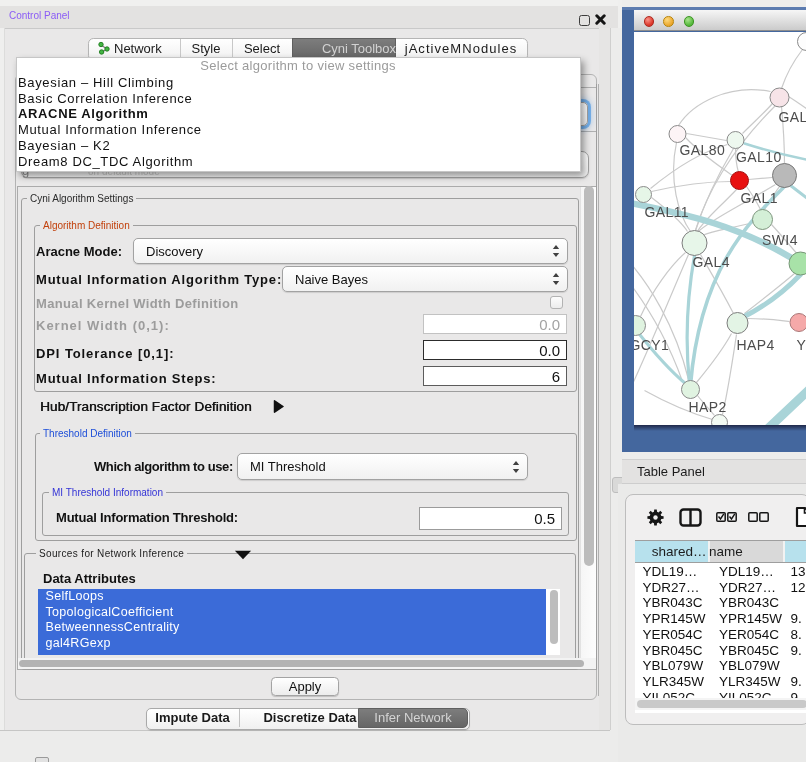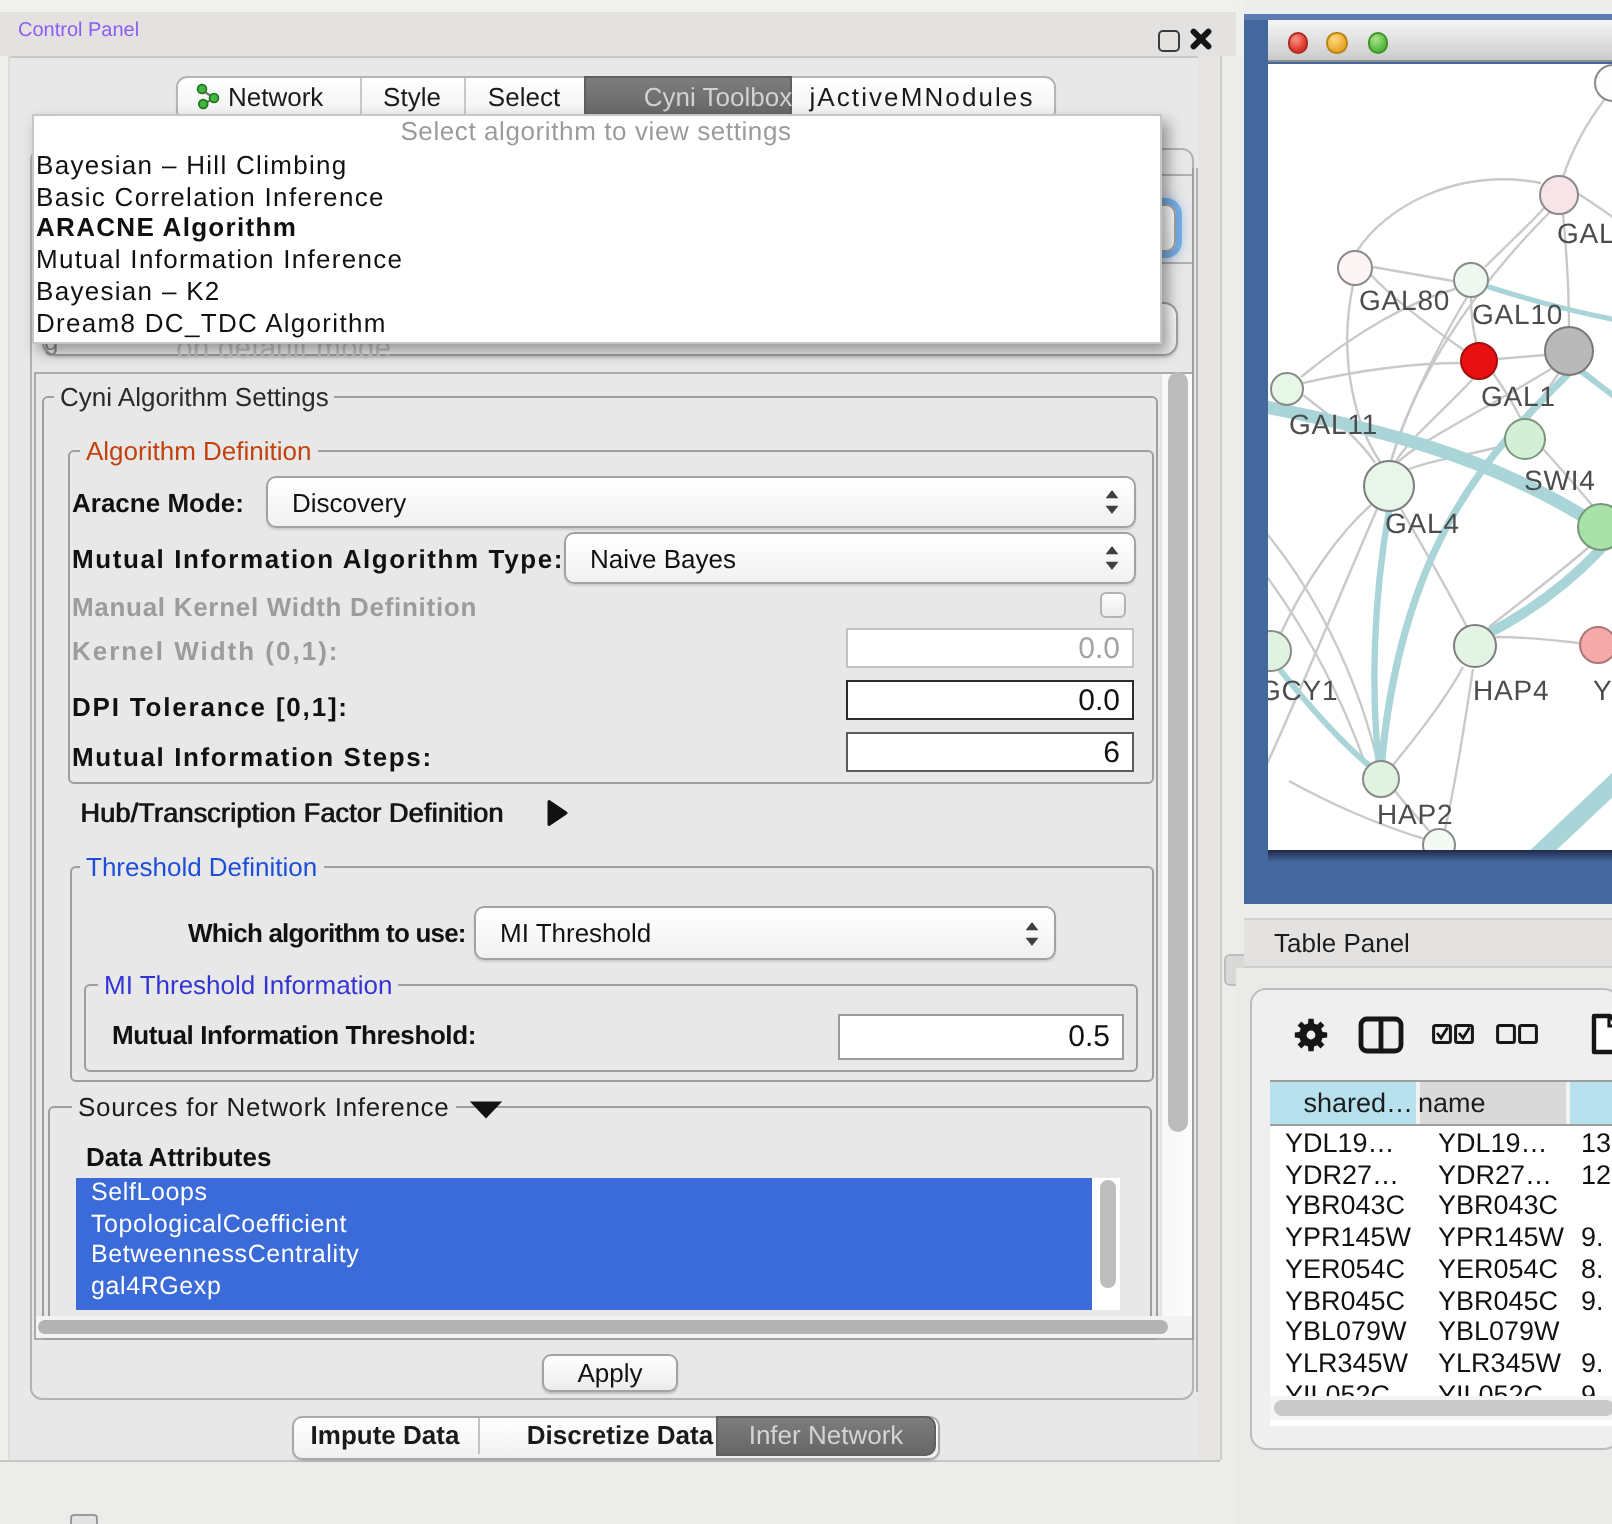--- a/index.html
+++ b/index.html
@@ -2,21 +2,21 @@
 <html><head>
 <meta charset="utf-8">
 <style>
   html,body{margin:0;padding:0;}
   body{width:806px;height:762px;overflow:hidden;background:#ededec;font-family:"Liberation Sans",sans-serif;position:relative;}
   .abs{position:absolute;}
   .lbl{font-size:13px;color:#111;}
   .bold{font-weight:bold;}
   .gray{color:#9c9c9c;}
   .gb{position:absolute;border:1px solid #9e9e9e;border-radius:3px;}
-  .gbl{position:absolute;background:#e9e8e8;padding:0 3px;font-size:13px;line-height:13px;}
+  .gbl{position:absolute;background:#e9e8e8;padding:0 3px;font-size:10px;line-height:13px;}
   .combo{position:absolute;background:linear-gradient(#ffffff,#f1f1f1);border:1px solid #a2a2a2;border-radius:5px;box-shadow:0 1px 1px rgba(0,0,0,0.12);}
   .combo .ct{position:absolute;left:12px;top:0;bottom:0;display:flex;align-items:center;font-size:13px;color:#111;}
   .arr{position:absolute;right:7px;top:50%;transform:translateY(-50%);}
   .tf{position:absolute;background:#fff;font-size:15px;color:#111;text-align:right;display:flex;align-items:center;justify-content:flex-end;box-sizing:border-box;padding-right:6px;}
 </style>
 </head>
 <body>
 
 <div class="abs" style="left:0;top:6px;width:618px;height:724px;background:#e9e8e8;"></div>
 <div class="abs" style="left:0;top:6px;width:618px;height:22px;background:#e3e2e1;border-bottom:1px solid #c9c9c9;"></div>
@@ -54,21 +54,21 @@
 <div class="abs" style="left:232px;top:37.5px;width:60px;height:21px;display:flex;align-items:center;justify-content:center;font-size:13px;color:#1a1a1a;">Select</div>
 <div class="abs" style="left:292px;top:37.5px;width:104px;height:21px;display:flex;align-items:center;justify-content:center;font-size:13px;color:#d2d2d2;margin-left:15px;">Cyni Toolbox</div>
 <div class="abs" style="left:396px;top:37.5px;width:130px;height:21px;display:flex;align-items:center;justify-content:center;font-size:13px;color:#1a1a1a;letter-spacing:1.05px;text-align:center;">jActiveMNodules</div>
 
 <div class="abs" style="left:15px;top:74px;width:582px;height:626px;border:1px solid #b3b3b3;border-radius:6px;background:#e9e8e8;box-sizing:border-box;"></div>
 
 <div class="abs" style="left:20px;top:87px;width:575px;height:43px;border:1px solid #b0b0b0;"></div>
 <div class="combo" style="left:24px;top:101.5px;width:562px;height:22px;box-shadow:0 0 0 3px rgba(90,160,230,0.75), 0 0 6px 3px rgba(90,160,230,0.45);"></div>
 
 <div class="combo" style="left:21px;top:151px;width:566px;height:25px;border-radius:7px;"></div>
-<div class="abs" style="left:88px;top:166px;font-size:15px;color:#c9c9c8;">on default mode</div>
+<div class="abs" style="left:88px;top:166px;font-size:10px;color:#c9c9c8;">on default mode</div>
 <div class="abs" style="left:22px;top:163px;font-size:13px;color:#8e8e8e;">g</div>
 
 <div class="abs" style="left:16.5px;top:185.5px;width:579px;height:484px;border:1px solid #ababab;box-sizing:border-box;background:#e9e8e8;overflow:hidden;" id="scrollpane">
 </div>
 
 <div class="gb" style="left:21px;top:198px;width:556px;height:470px;"></div>
 <div class="gbl" style="left:27px;top:191.5px;color:#2a2a2a;">Cyni Algorithm Settings</div>
 
 <div class="gb" style="left:34px;top:225px;width:541px;height:165px;"></div>
 <div class="gbl" style="left:40px;top:218.5px;color:#c2410c;">Algorithm Definition</div>

